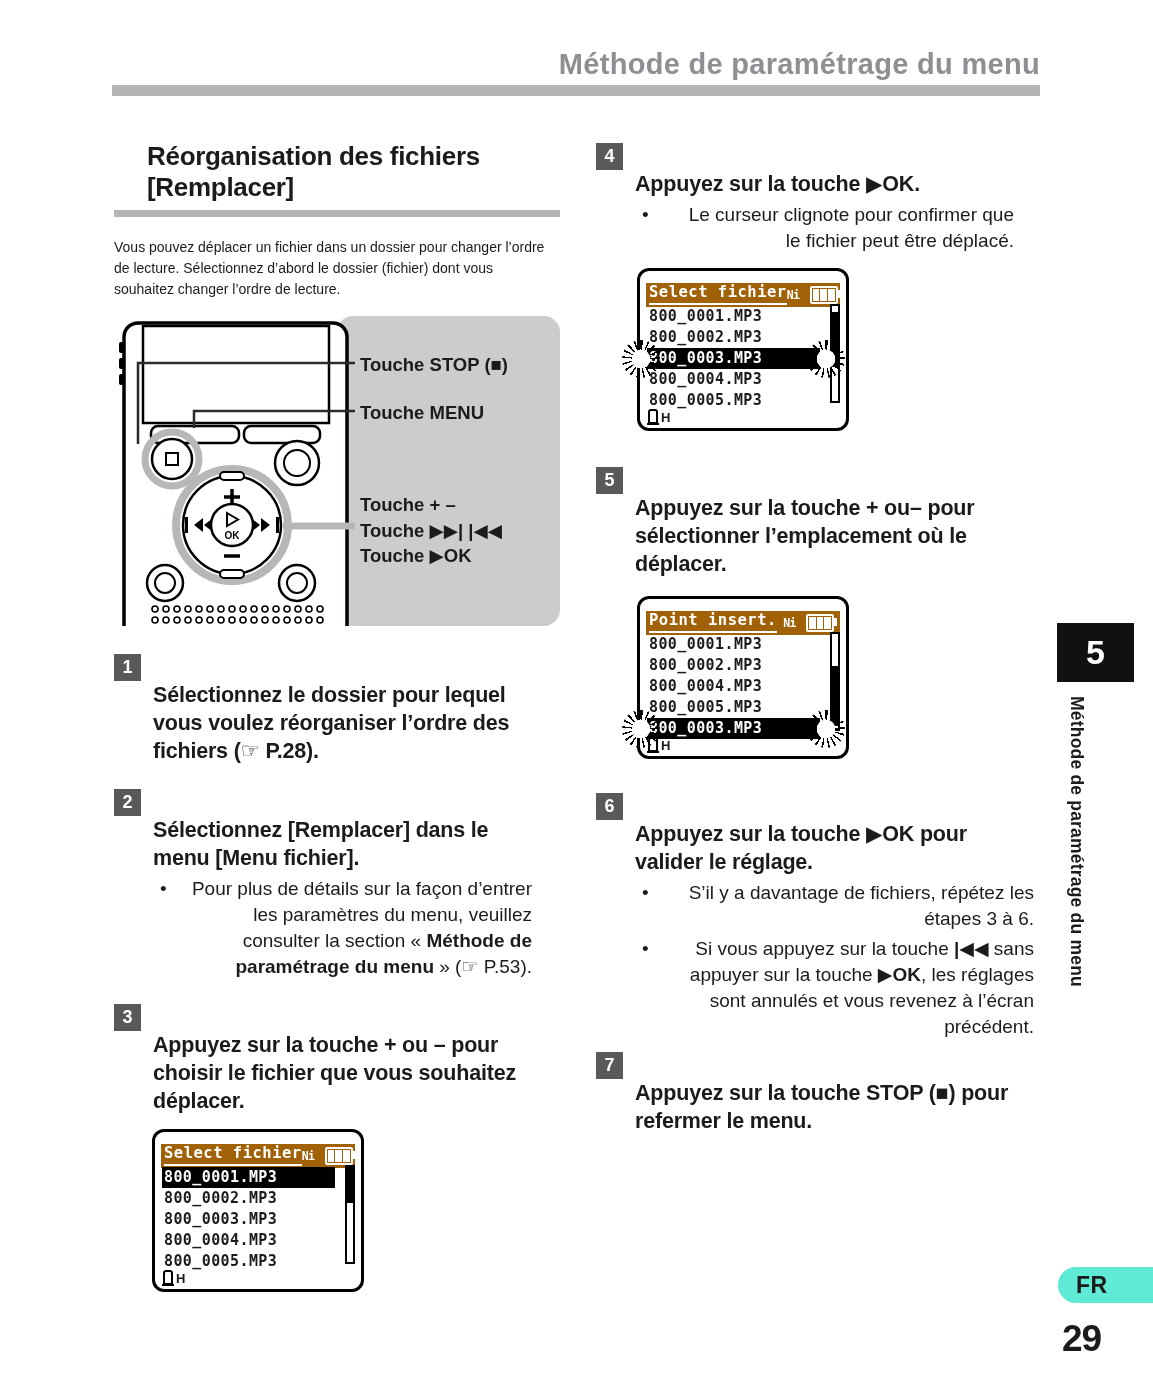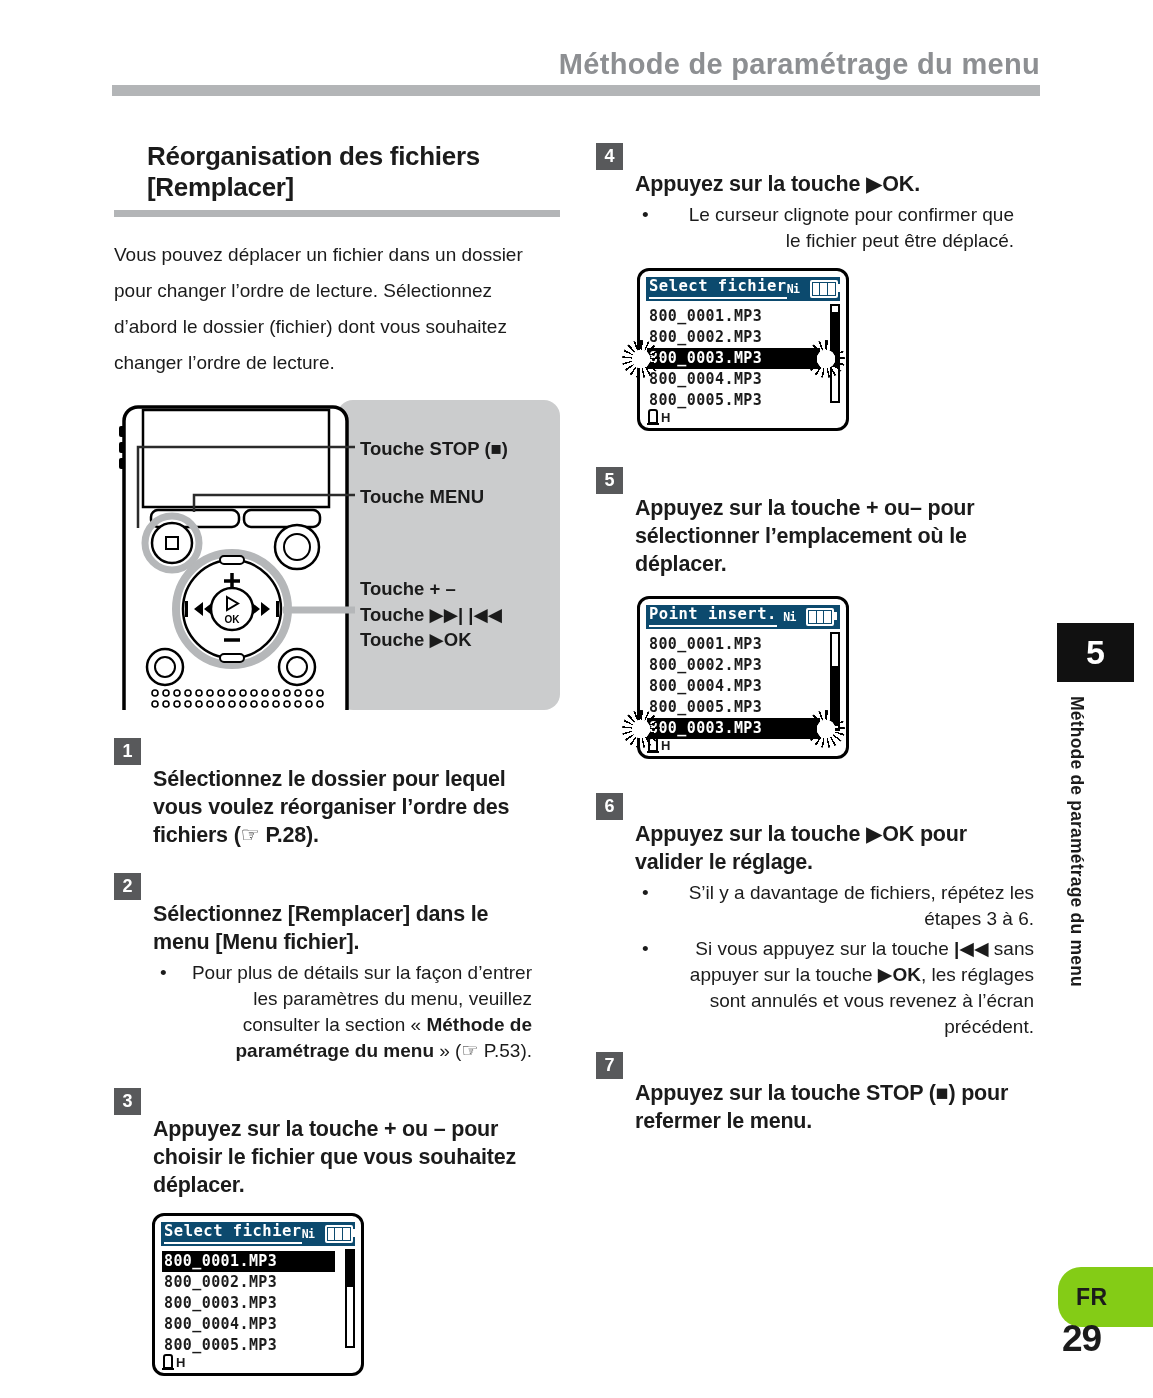--- a/index.html
+++ b/index.html
@@ -11,21 +11,21 @@
              color:#8d8f92;letter-spacing:.3px;white-space:nowrap;}
   .hdr-rule{position:absolute;left:112px;top:85px;width:928px;height:11px;background:#b3b5b7;}
 
   
   .col-left{position:absolute;left:114px;top:141px;width:448px;}
   .col-right{position:absolute;left:596px;top:141px;width:450px;}
 
   .sec-title{font-size:26px;font-weight:bold;line-height:31px;letter-spacing:-.3px;}
   .sec-title span{display:block;margin-left:33px;}
   .sec-rule{width:446px;height:7px;background:#b3b5b7;margin-top:7px;}
-  .intro{margin-top:20px;width:432px;font-size:19px;line-height:36px;}
+  .intro{margin-top:20px;width:432px;font-size:14px;line-height:21px;}
 
   
   .illus{position:relative;width:445px;height:310px;margin:16px 0 26px 1px;}
   .callout-panel{position:absolute;left:222px;top:0;width:223px;height:310px;
                  background:#cbcccd;border-radius:16px;}
   .illus svg{position:absolute;left:0;top:0;}
   .dev-label{position:absolute;font-size:18.5px;font-weight:bold;line-height:25.5px;white-space:nowrap;}
   .lbl-stop{left:245px;top:36px;}
   .lbl-menu{left:245px;top:84px;}
   .lbl-group{left:245px;top:176px;}
@@ -43,21 +43,21 @@
   .bullet .dot{flex:0 0 30px;padding-left:7px;}
   .bullet .btext{max-width:362px;text-align:right;}
   .bullet .btext.narrow{max-width:342px;}
   .b{font-weight:bold;}
 
   
   .lcd{position:relative;width:212px;height:163px;border:3.5px solid #000;border-radius:12px;
        box-sizing:border-box;background:#fff;margin-top:14px;
        font-family:"DejaVu Sans Mono",monospace;font-weight:bold;}
   .lcd-left{margin-left:38px;}
-  .lcd-head{position:absolute;left:6px;right:6px;top:6px;height:24px;background:#0c4a6e;
+  .lcd-head{position:absolute;left:6px;right:6px;top:12px;height:24px;background:#a16207;
             display:flex;align-items:center;justify-content:space-between;padding:0 3px;box-sizing:border-box;}
   .lcd-title{color:#fff;font-size:15.5px;letter-spacing:.5px;line-height:1;border-bottom:2px solid #fff;
              padding-bottom:2px;white-space:nowrap;}
   .lcd-status{display:flex;align-items:center;gap:10px;}
   .ni{color:#fff;font-size:11.5px;letter-spacing:-.5px;}
   .batt{position:relative;width:22px;height:12px;border:2px solid #fff;border-radius:2px;
         display:flex;gap:1px;padding:1px;box-sizing:content-box;margin-right:3px;}
   .batt i{flex:1;background:#fff;}
   .batt:after{content:"";position:absolute;right:-5px;top:2px;width:3px;height:8px;background:#fff;}
   .lcd-rows{position:absolute;left:7px;right:26px;top:35px;}
@@ -81,21 +81,21 @@
   .mic{position:relative;width:6px;height:11px;border:2px solid #000;border-radius:3px 3px 1px 1px;
        display:inline-block;}
   .mic:after{content:"";position:absolute;left:-3px;right:-3px;bottom:-3px;height:2px;background:#000;}
   .mic-mode{font-size:13px;line-height:12px;font-family:"Liberation Sans",sans-serif;font-weight:bold;}
 
   
   .chapter-tab{position:absolute;left:1057px;top:623px;width:77px;height:59px;background:#111;
                color:#fff;font-size:34px;font-weight:bold;display:flex;align-items:center;justify-content:center;}
   .vert-title{position:absolute;left:1066px;top:696px;height:345px;writing-mode:vertical-rl;
               font-size:17.5px;font-weight:bold;white-space:nowrap;letter-spacing:.2px;}
-  .lang-pill{position:absolute;left:1058px;top:1267px;width:95px;height:60px;background:#84cc16;
+  .lang-pill{position:absolute;left:1058px;top:1267px;width:95px;height:36px;background:#5eead4;
              border-radius:23px 0 0 23px;display:flex;align-items:center;}
   .lang-pill span{font-size:23px;font-weight:bold;margin-left:18px;letter-spacing:.5px;}
   .page-num{position:absolute;left:1062px;top:1318px;font-size:37px;font-weight:bold;letter-spacing:-1px;}
 </style>
 </head>
 <body>
 
 <div class="page">
 
   <div class="hdr-title">Méthode de paramétrage du menu</div>

